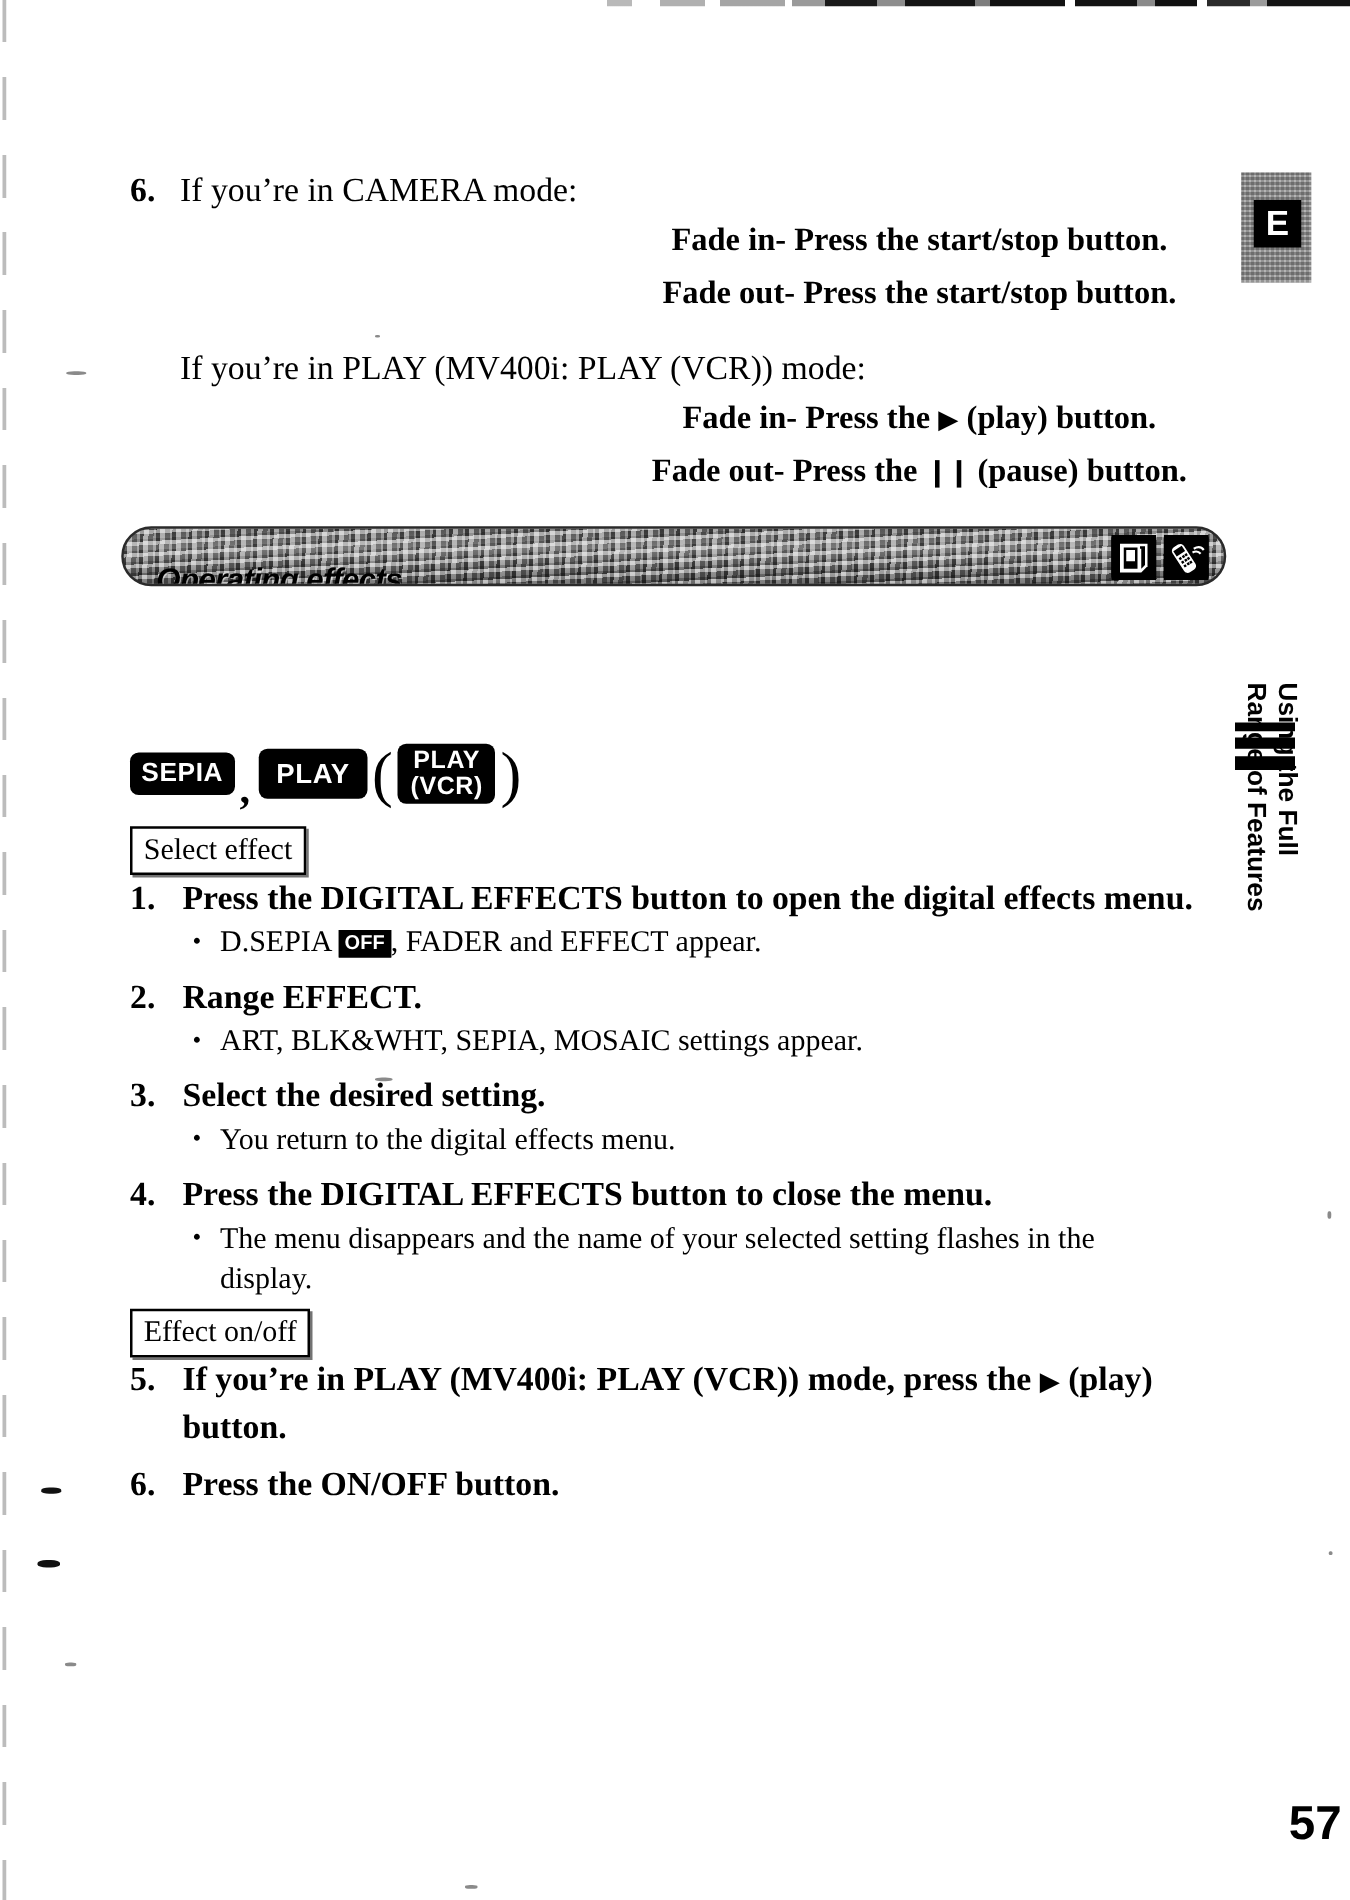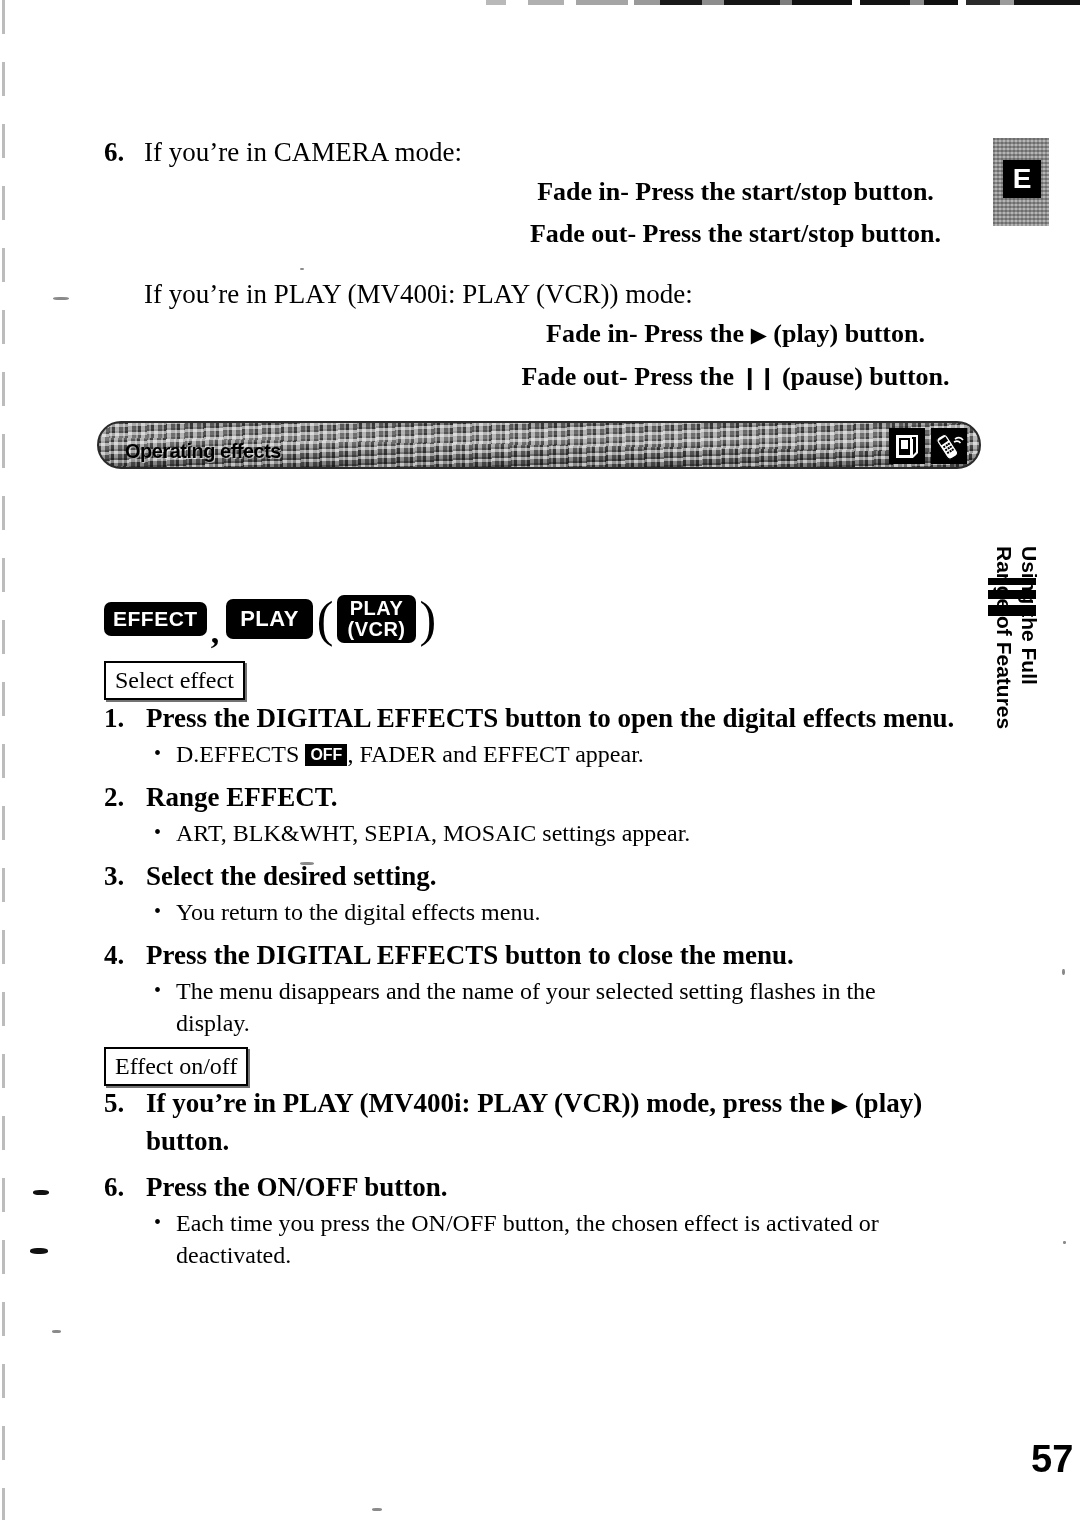--- a/index.html
+++ b/index.html
@@ -141,24 +141,25 @@
       repeating-linear-gradient(177deg,
         rgba(0,0,0,0.40) 0 2px, rgba(255,255,255,0.40) 2px 5px,
         rgba(0,0,0,0.18) 5px 9px),
       linear-gradient(180deg, #8f8f8f 0%, #a8a8a8 35%, #8a8a8a 70%, #707070 100%);
     background-blend-mode: overlay, overlay, normal;
     border: 2px solid #2a2a2a;
     box-sizing: border-box;
   }
   #section-band-title {
     position: absolute;
-    top: 11px; left: 26px;
+    top: 24px; left: 26px;
     font-family: "Liberation Sans", sans-serif;
     font-weight: bold;
-    font-size: 20px;
+    font-style: italic;
+    font-size: 25px;
     line-height: 34px;
     color: #000000;
     letter-spacing: -0.5px;
     text-shadow: 1px 1px 0 rgba(255,255,255,0.55);
   }
   .band-icon {
     position: absolute;
     top: 5px;
     width: 36px; height: 36px;
     background: #000000;
@@ -406,41 +407,41 @@
           <rect x="19" y="23" width="2" height="2" fill="#000"></rect>
         </g>
         <path d="M24 11 Q29 8 32 12" stroke="#fff" stroke-width="1.7" fill="none"></path>
         <path d="M23 14 Q27 12 29.5 15" stroke="#fff" stroke-width="1.7" fill="none"></path>
       </svg>
     </div>
   </div>
 
 
   <div id="mode-badges">
-    <span class="mode-badge" id="badge-camera">EFFECT</span>
+    <span class="mode-badge" id="badge-camera">SEPIA</span>
     <span class="badge-comma">,</span>
     <span class="mode-badge" id="badge-play">PLAY</span>
     <span class="paren">(</span>
     <span class="mode-badge" id="badge-play-vcr">
       <span style="display:block;">PLAY</span>
       <span style="display:block;">(VCR)</span>
     </span>
     <span class="paren">)</span>
   </div>
 
   <div class="label-box" id="label-select-effect">Select effect</div>
 
   <div class="proc" id="proc-a">
 
     <div class="proc-item">
       <span class="proc-num">1.</span>
       <span class="proc-head">Press the DIGITAL EFFECTS button to open the digital effects menu.</span>
     </div>
     <ul class="bullets">
-      <li><span>D.EFFECTS </span><span class="boxed-mini">OFF</span><span>, FADER and EFFECT appear.</span></li>
+      <li><span>D.SEPIA </span><span class="boxed-mini">OFF</span><span>, FADER and EFFECT appear.</span></li>
     </ul>
 
     <div class="proc-gap"></div>
     <div class="proc-item">
       <span class="proc-num">2.</span>
       <span class="proc-head">Range EFFECT.</span>
     </div>
     <ul class="bullets">
       <li>ART, BLK&amp;WHT, SEPIA, MOSAIC settings appear.</li>
     </ul>
@@ -472,21 +473,20 @@
       <span class="proc-num">5.</span>
       <span class="proc-head"><span>If you’re in PLAY (MV400i: PLAY (VCR)) mode, press the </span><span class="glyph-play">▶</span><span> (play) button.</span></span>
     </div>
 
     <div class="proc-gap"></div>
     <div class="proc-item">
       <span class="proc-num">6.</span>
       <span class="proc-head">Press the ON/OFF button.</span>
     </div>
     <ul class="bullets">
-      <li style="padding-right:30px;">Each time you press the ON/OFF button, the chosen effect is activated or deactivated.</li>
     </ul>
   </div>
 
   <div id="side-tab">
     <div class="side-bar" id="side-bar-1"></div>
     <div class="side-bar" id="side-bar-2"></div>
     <div class="side-bar" id="side-bar-3"></div>
     <div id="side-tab-text">
       <span>Using the Full</span>
       <span id="side-tab-line2">Range of Features</span>

